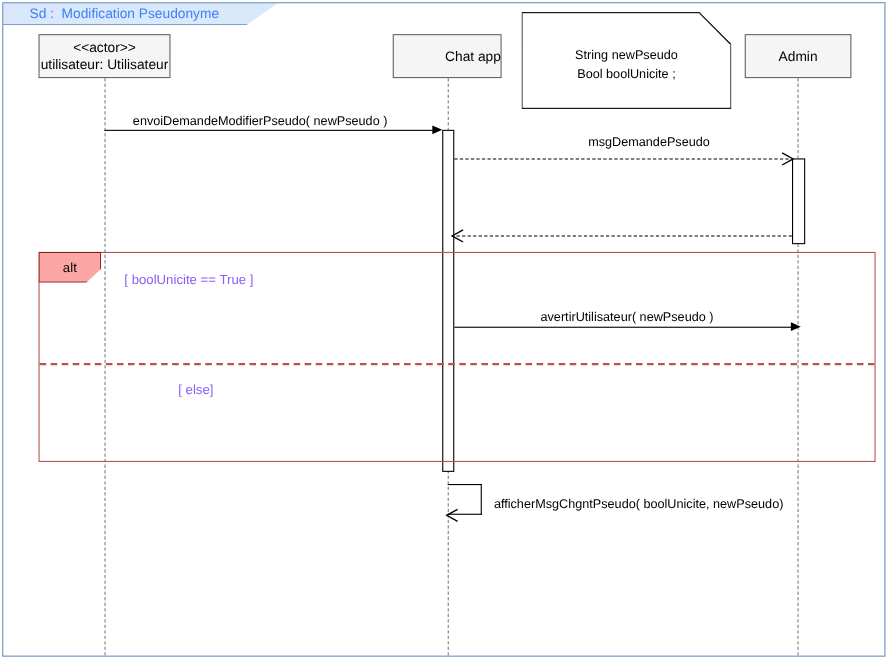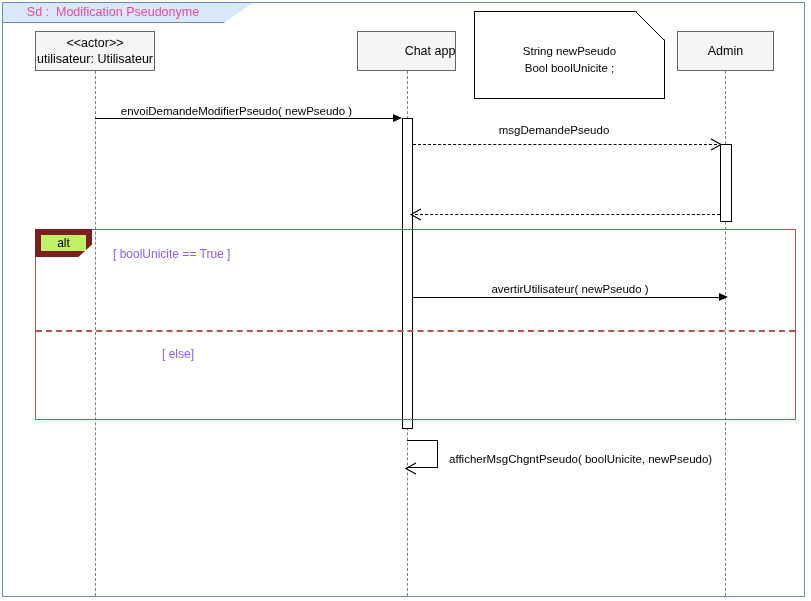--- a/index.html
+++ b/index.html
@@ -43,21 +43,21 @@
   }
   .sd-tab-label {
     position: absolute;
     left: 0;
     top: 0;
     width: 222px;
     height: 21px;
     line-height: 21px;
     text-align: center;
     font-size: 12.5px;
-    color: #ec4899;
+    color: #3b82f6;
     white-space: pre;
   }
   
   .lifeline {
     position: absolute;
     width: 0;
     border-left: 1px dashed #7f7f7f;
     box-sizing: border-box;
   }
   
@@ -154,22 +154,22 @@
   }
   
   .alt-frame {
     position: absolute;
     border: 1px solid #b85450;
     box-sizing: border-box;
     background: transparent;
   }
   .alt-tab {
     position: absolute;
-    background: #bef264;
-    border: 6px solid #7f1d1d;
+    background: #fca5a5;
+    border: 1px solid #7f1d1d;
     box-sizing: border-box;
     -webkit-clip-path: polygon(0 0, 100% 0, 100% 55%, 76% 100%, 0 100%);
     clip-path: polygon(0 0, 100% 0, 100% 55%, 76% 100%, 0 100%);
   }
   .alt-tab-label {
     position: absolute;
     left: 0;
     top: 0;
     width: 100%;
     height: 100%;
@@ -230,21 +230,21 @@
     <div class="note-text" style="top:49px;">Bool boolUnicite ;</div>
   </div>
 
   <div class="activation" style="left:402px; top:118px; width:11px; height:311px;"></div>
   <div class="activation" style="left:720px; top:144px; width:12px; height:78px;"></div>
 
   <div class="msg-label" style="left:84px; top:105px; width:305px;">envoiDemandeModifierPseudo( newPseudo )</div>
   <div class="msg-line solid" style="left:95px; top:118px; width:299px;"></div>
   <div class="arrow-head arrow-filled-right" style="left:393px; top:113.5px;"></div>
 
-  <div class="msg-label" style="left:404px; top:124px; width:300px;">msgDemandePseudo</div>
+  <div class="msg-label" style="left:440px; top:124px; width:300px;">msgDemandePseudo</div>
   <div class="msg-line dashed" style="left:413px; top:144px; width:304px;"></div>
   <div class="arrow-head arrow-open-right" style="left:709px; top:138px;">
     <svg width="14" height="13" viewBox="0 0 14 13">
       <path d="M 2 1 L 12 6.5 L 2 12" fill="none" stroke="#000000" stroke-width="1.2"></path>
     </svg>
   </div>
 
   <div class="msg-line dashed" style="left:415px; top:214px; width:305px;"></div>
   <div class="arrow-head arrow-open-left" style="left:409px; top:208px;">
     <svg width="14" height="13" viewBox="0 0 14 13">

